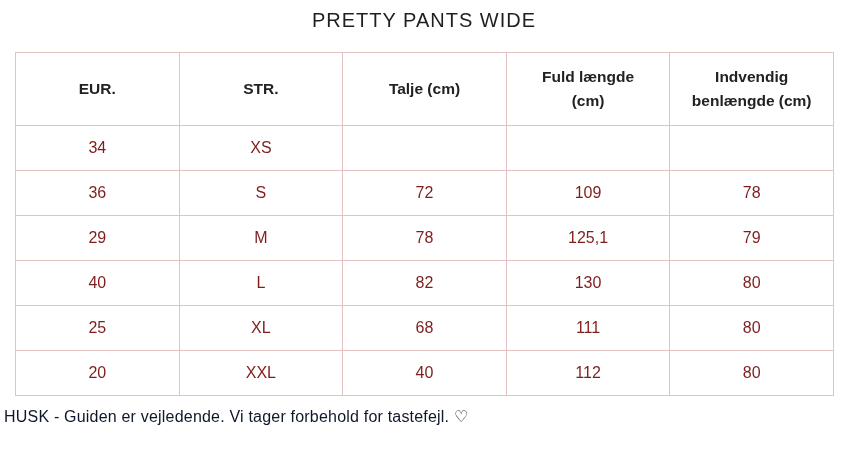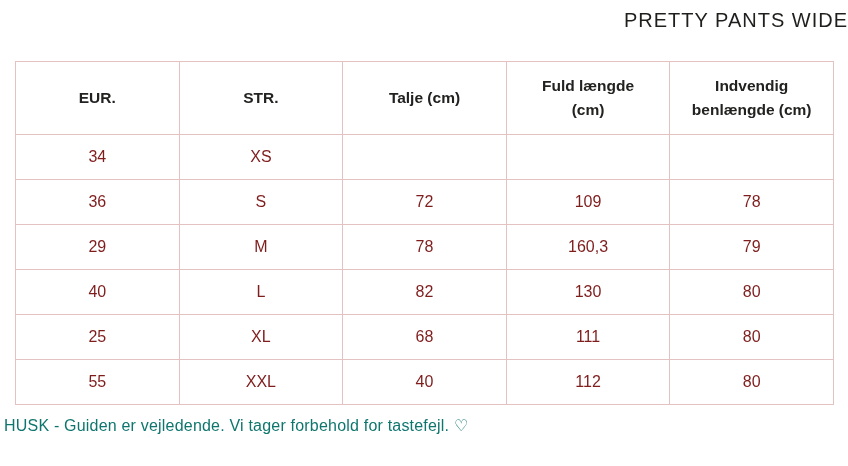--- a/index.html
+++ b/index.html
@@ -11,31 +11,31 @@
     color: #2a2a27;
     overflow: hidden;
   }
   .page {
     position: relative;
     width: 848px;
     height: 466px;
   }
   .page-title {
     margin-top: 9px;
-    text-align: right;
+    text-align: center;
     font-size: 20px;
     font-weight: 500;
     letter-spacing: 1px;
     color: #1f1f1d;
   }
   table.size-guide {
     border-collapse: collapse;
     table-layout: fixed;
     width: 819px;
-    margin: 29px 14px 0 15px;
+    margin: 20px 14px 0 15px;
   }
   table.size-guide th,
   table.size-guide td {
     border: 1px solid #e5c2c2;
     text-align: center;
     vertical-align: middle;
     background: #ffffff;
   }
   table.size-guide th {
     height: 73px;
@@ -48,21 +48,21 @@
   table.size-guide td {
     height: 45px;
     font-size: 16px;
     font-weight: 400;
     color: #7f1d1d;
   }
   col { width: 20%; }
   .footer-note {
     margin: 11px 0 0 4px;
     font-size: 16px;
-    color: #0f766e;
+    color: #0f172a;
     letter-spacing: 0.2px;
   }
 </style>
 </head>
 <body>
 
 <div class="page">
 
   <h1 class="page-title">PRETTY PANTS WIDE</h1>
 
@@ -95,39 +95,39 @@
         <td>36</td>
         <td>S</td>
         <td>72</td>
         <td>109</td>
         <td>78</td>
       </tr>
       <tr>
         <td>29</td>
         <td>M</td>
         <td>78</td>
-        <td>160,3</td>
+        <td>125,1</td>
         <td>79</td>
       </tr>
       <tr>
         <td>40</td>
         <td>L</td>
         <td>82</td>
         <td>130</td>
         <td>80</td>
       </tr>
       <tr>
         <td>25</td>
         <td>XL</td>
         <td>68</td>
         <td>111</td>
         <td>80</td>
       </tr>
       <tr>
-        <td>55</td>
+        <td>20</td>
         <td>XXL</td>
         <td>40</td>
         <td>112</td>
         <td>80</td>
       </tr>
     </tbody>
   </table>
 
   <p class="footer-note">HUSK - Guiden er vejledende. Vi tager forbehold for tastefejl. ♡</p>
 

